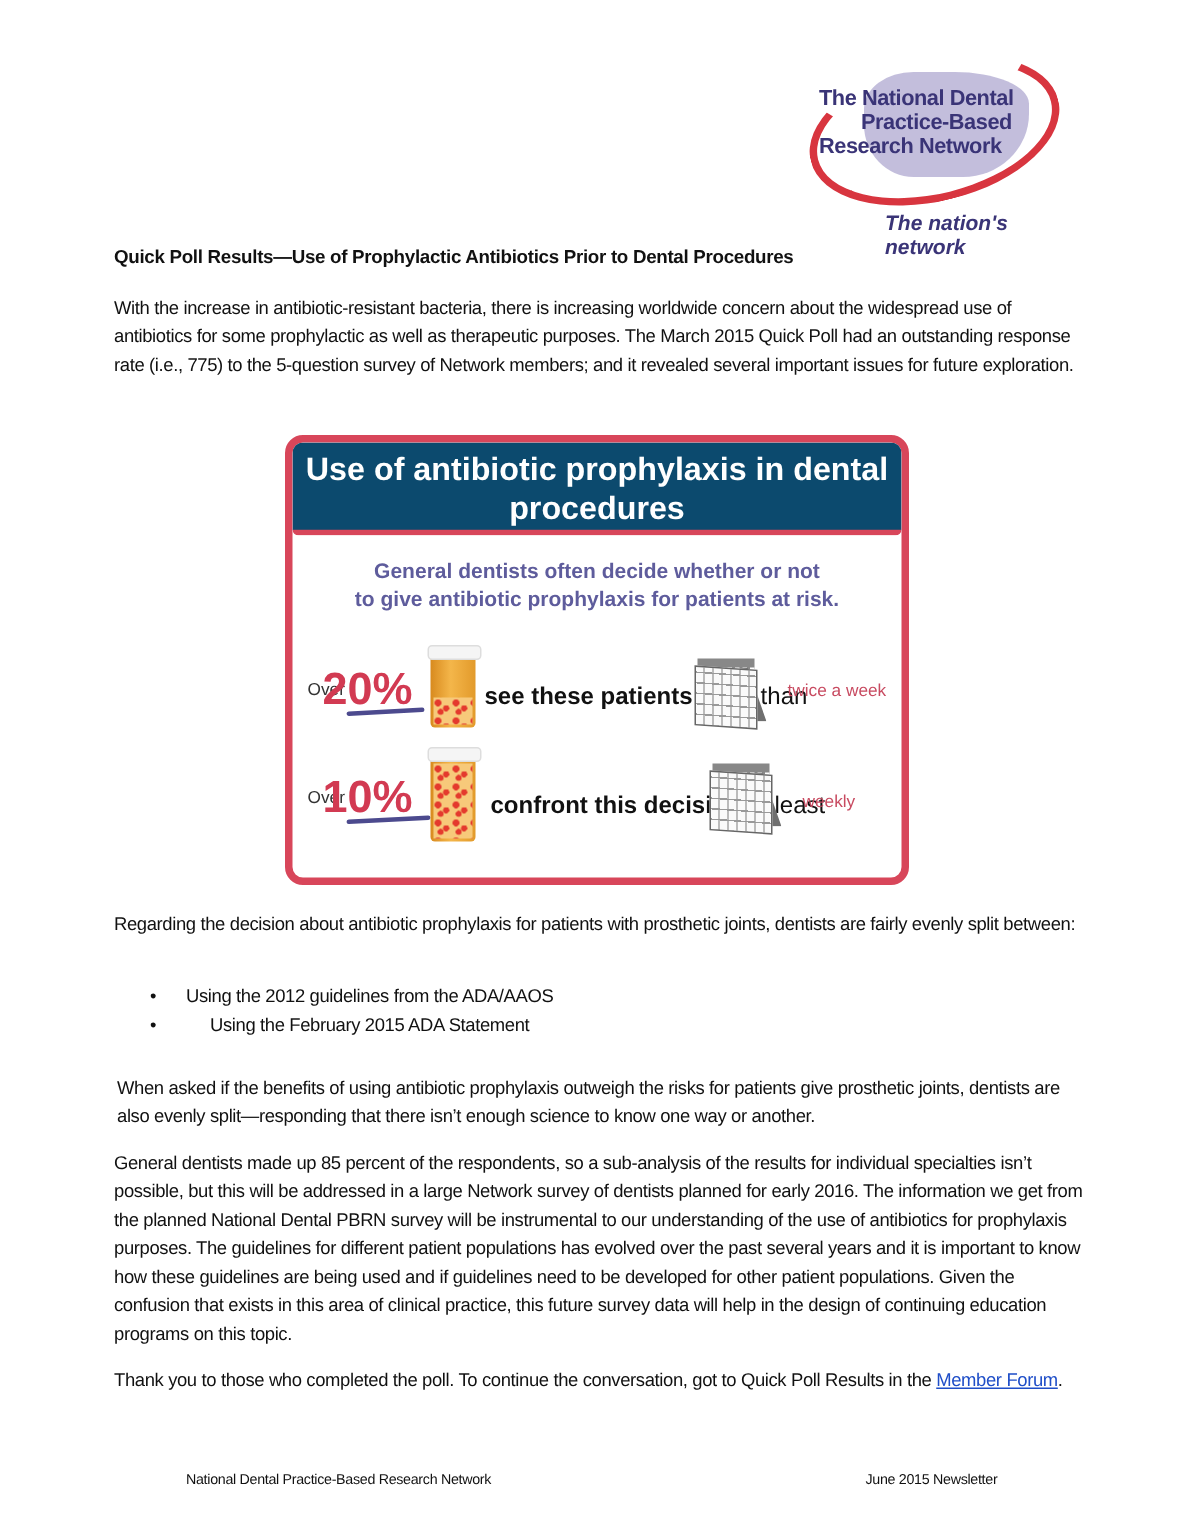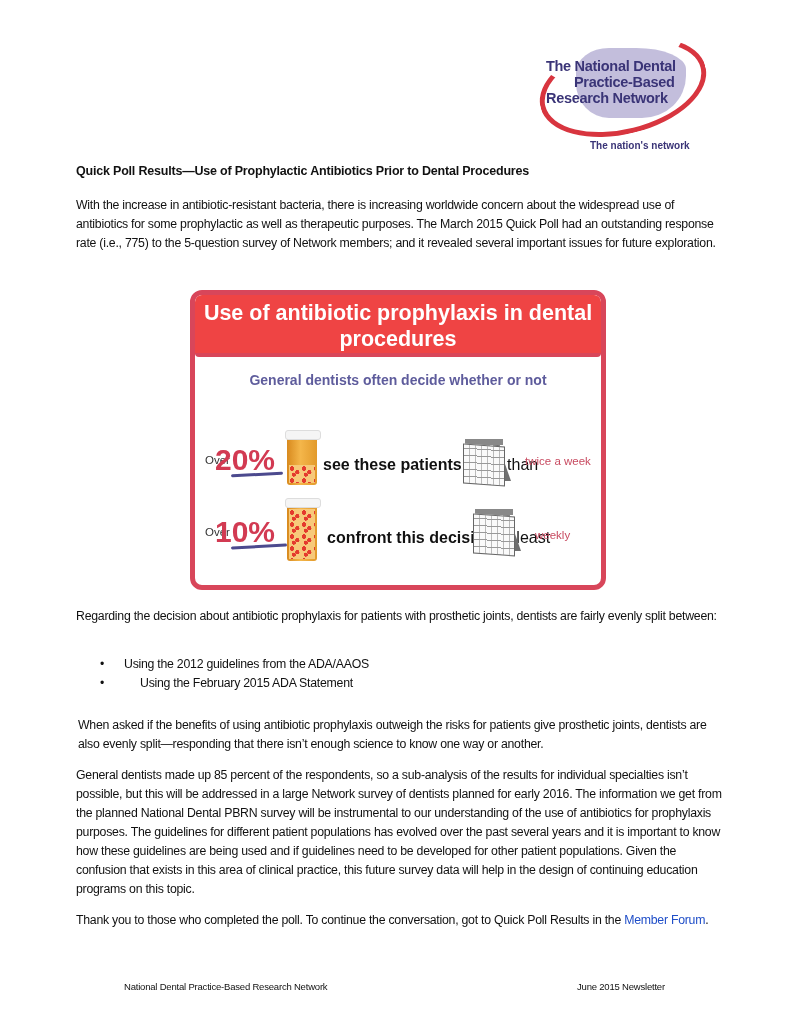--- a/index.html
+++ b/index.html
@@ -12,44 +12,44 @@
   .logo-ellipse { position: absolute; left: 10px; top: 4px; width: 160px; height: 84px;
                   border: 5px solid #d8353f; border-radius: 50%; border-left-color: #d8353f;
                   border-top-color: transparent; border-right-color: #d8353f; transform: rotate(-14deg); }
   .logo-map { position: absolute; left: 48px; top: 12px; width: 110px; height: 70px;
               background: #b9b3d6; border-radius: 30% 45% 40% 30% / 35% 30% 60% 50%; opacity: .85; }
   .logo-text { position: absolute; left: 18px; top: 22px; width: 170px; color: #3a3477;
                font-weight: bold; font-size: 14.5px; line-height: 16px; letter-spacing: -0.3px; }
   .logo-text .l1 { display: block; padding-left: 0; }
   .logo-text .l2 { display: block; padding-left: 28px; }
   .logo-text .l3 { display: block; }
-  .logo-tag { position: absolute; left: 62px; top: 104px; font-size: 10px; 
+  .logo-tag { position: absolute; left: 62px; top: 104px; font-size: 14px; font-style: italic;
               font-weight: bold; color: #3a3477; }
 
   
   .title { left: 76px; top: 164px; font-size: 12.5px; font-weight: bold; letter-spacing: -0.2px; }
   .para { left: 76px; width: 650px; font-size: 12.3px; line-height: 19px; letter-spacing: -0.25px; }
   .p1 { top: 196px; }
   .p2 { top: 607px; }
   .bullets { left: 100px; top: 655px; margin: 0; padding: 0; list-style: none; font-size: 12.3px; line-height: 19px; letter-spacing: -0.25px; text-align: center; }
   .bullets li { position: relative; padding-left: 24px; }
   .bullets li::before { content: "•"; position: absolute; left: 0; top: 0; }
   .p3 { top: 716px; left: 78px; }
   .p4 { top: 766px; }
   .p5 { top: 911px; }
-  .link { color: #1f4ec8; cursor: pointer; }
+  .link { color: #1f4ec8; text-decoration: underline; cursor: pointer; }
 
   
   .footer-left { left: 76px; top: 981px; font-size: 9.5px; letter-spacing: -0.2px; padding-left: 48px; }
   .footer-right { left: 577px; top: 981px; font-size: 9.5px; letter-spacing: -0.2px; }
 
   
   .info { left: 190px; top: 290px; width: 406px; height: 290px; border: 5px solid #d8465a;
           border-radius: 12px; background: #fff; overflow: hidden; }
-  .info-head { position: absolute; left: 0; top: 0; width: 100%; height: 62px; background: #ef4444;
+  .info-head { position: absolute; left: 0; top: 0; width: 100%; height: 62px; background: #0c4a6e;
                border-bottom: 4px solid #d8465a; border-radius: 6px 6px 4px 4px;
                color: #ffffff; font-weight: bold; font-size: 21.5px; line-height: 26px; text-align: center;
                padding-top: 5px; box-sizing: border-box; }
   .info-sub { position: absolute; left: 0; top: 76px; width: 100%; text-align: center; color: #5e5c9c;
               font-weight: bold; font-size: 14px; line-height: 19px; }
   .row { position: absolute; left: 0; width: 100%; height: 70px; }
   .row1 { top: 136px; }
   .row2 { top: 204px; }
   .over { position: absolute; left: 10px; font-size: 11.5px; color: #333; }
   .pct { position: absolute; left: 20px; font-size: 30px; font-weight: bold; color: #d23a52; }
@@ -91,20 +91,21 @@
 </div>
 
 <div class="abs title">Quick Poll Results—Use of Prophylactic Antibiotics Prior to Dental Procedures</div>
 
 <div class="abs para p1">With the increase in antibiotic-resistant bacteria, there is increasing worldwide concern about the widespread use of antibiotics for some prophylactic as well as therapeutic purposes. The March 2015 Quick Poll had an outstanding response rate (i.e., 775) to the 5-question survey of Network members; and it revealed several important issues for future exploration.</div>
 
 <div class="abs info">
   <div class="info-head">Use of antibiotic prophylaxis in dental procedures</div>
   <div class="info-sub">
     <div>General dentists often decide whether or not</div>
+    <div>to give antibiotic prophylaxis for patients at risk.</div>
   </div>
 
   <div class="row row1">
     <span class="over" style="top:23px">Over</span>
     <span class="pct" style="top:12px">20%</span>
     <span class="underline" style="top:42px; width:52px"></span>
     <div class="bottle" style="top:6px; height:48px">
       <div class="cap"></div>
       <div class="pills" style="height:18px"></div>
     </div>

